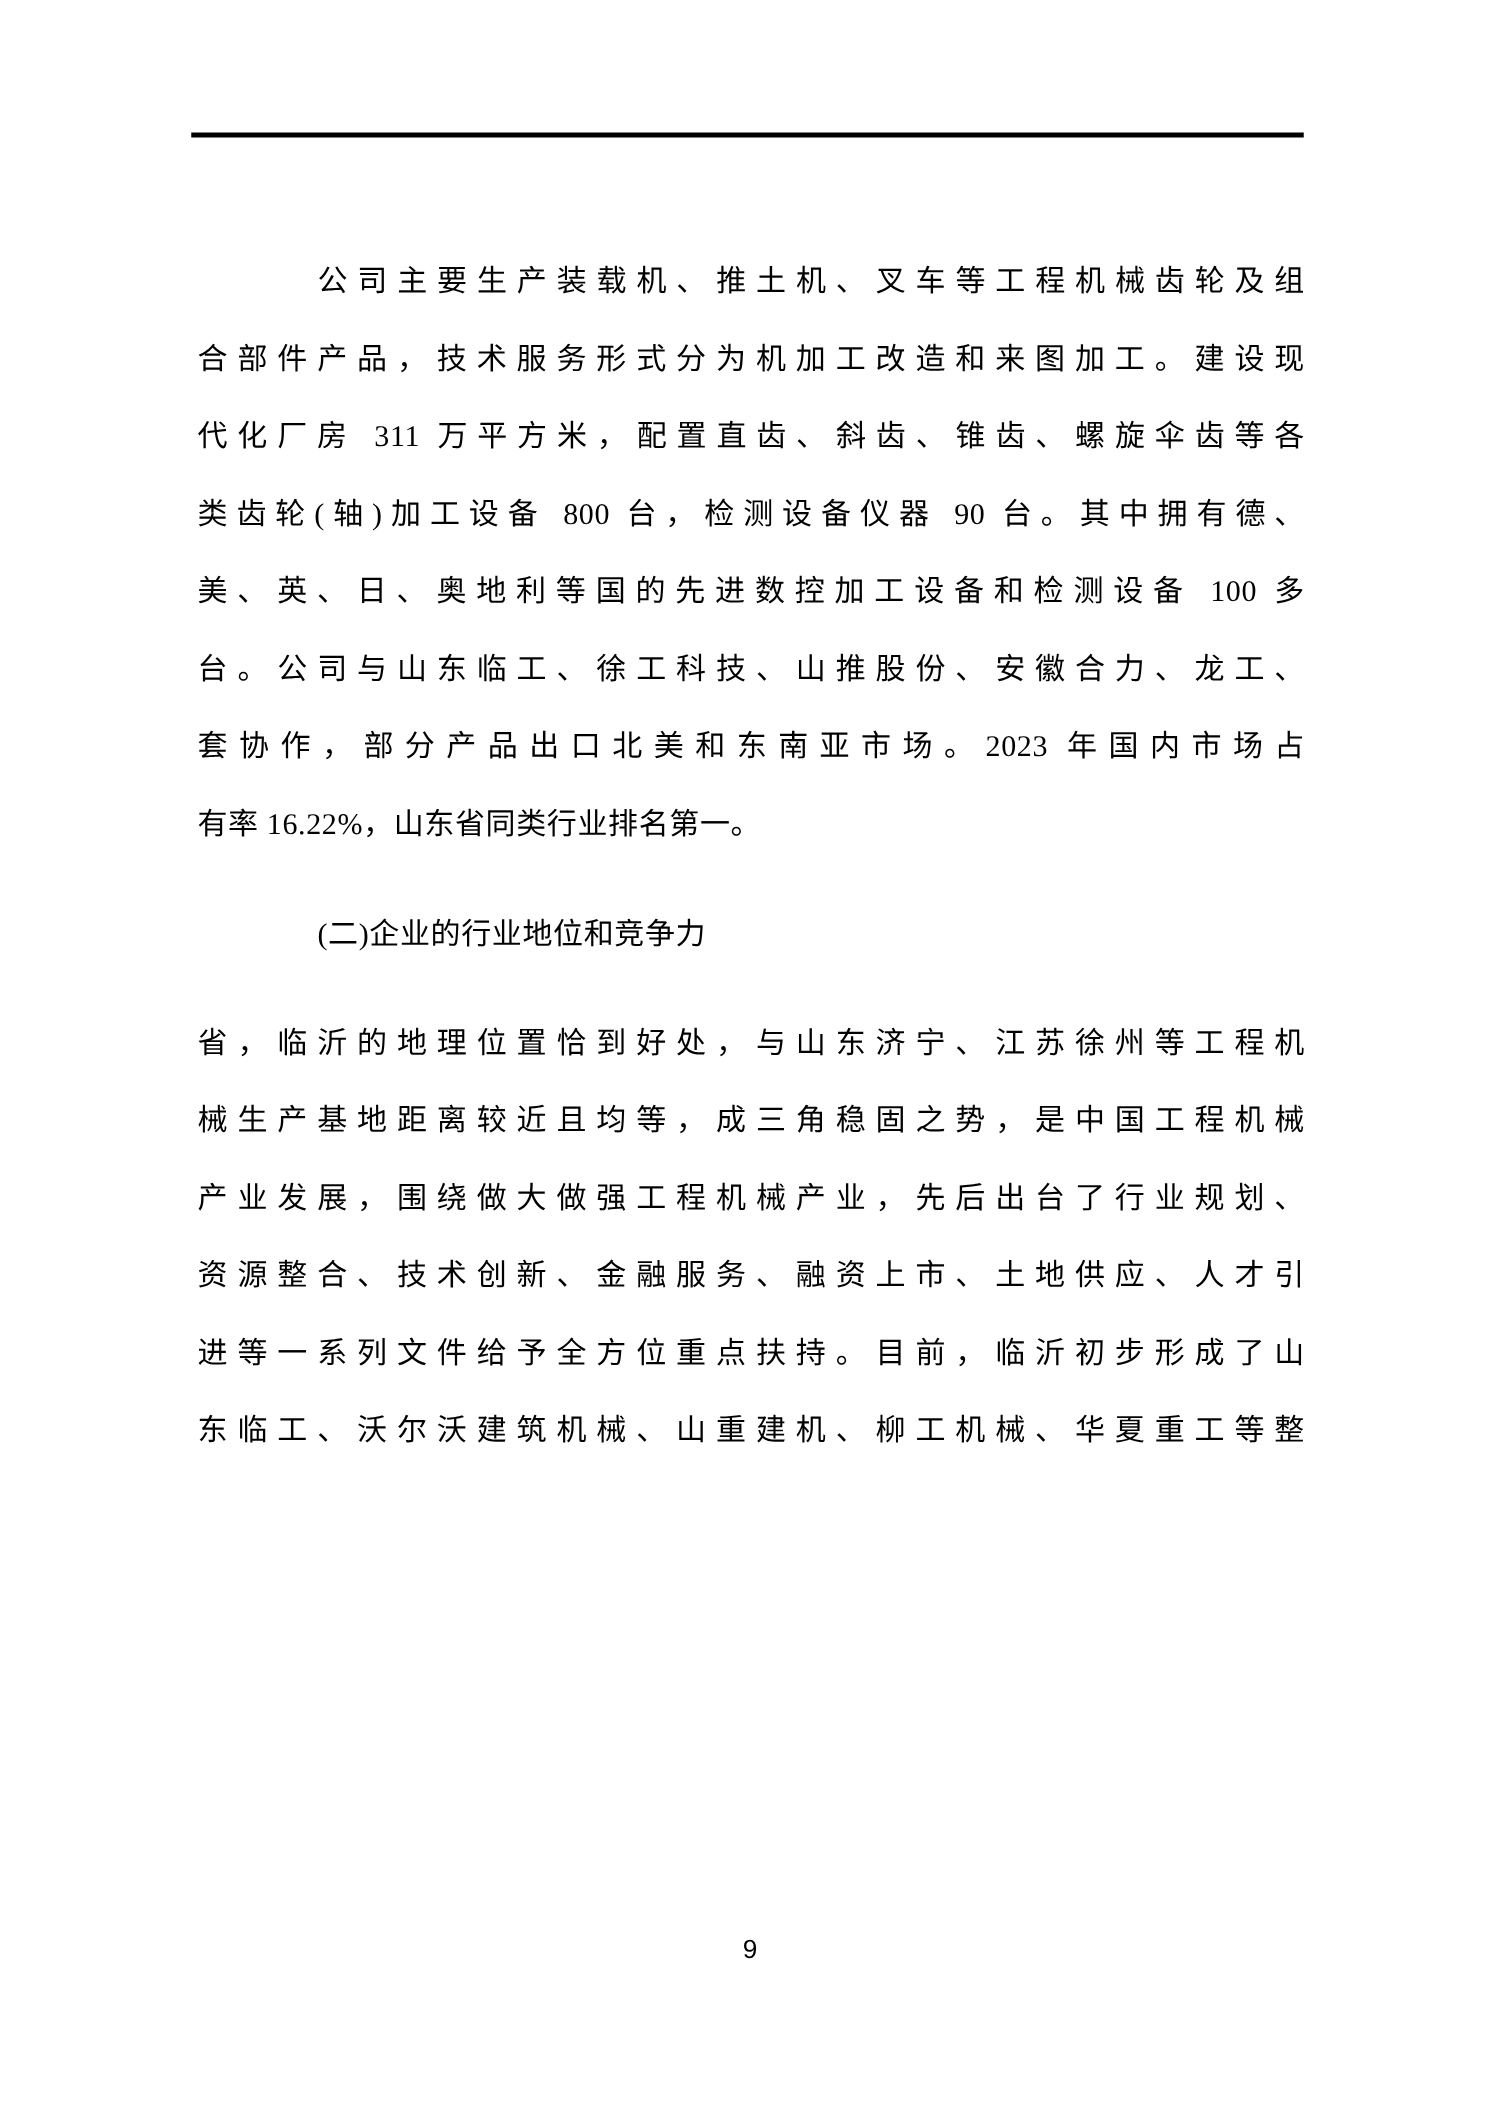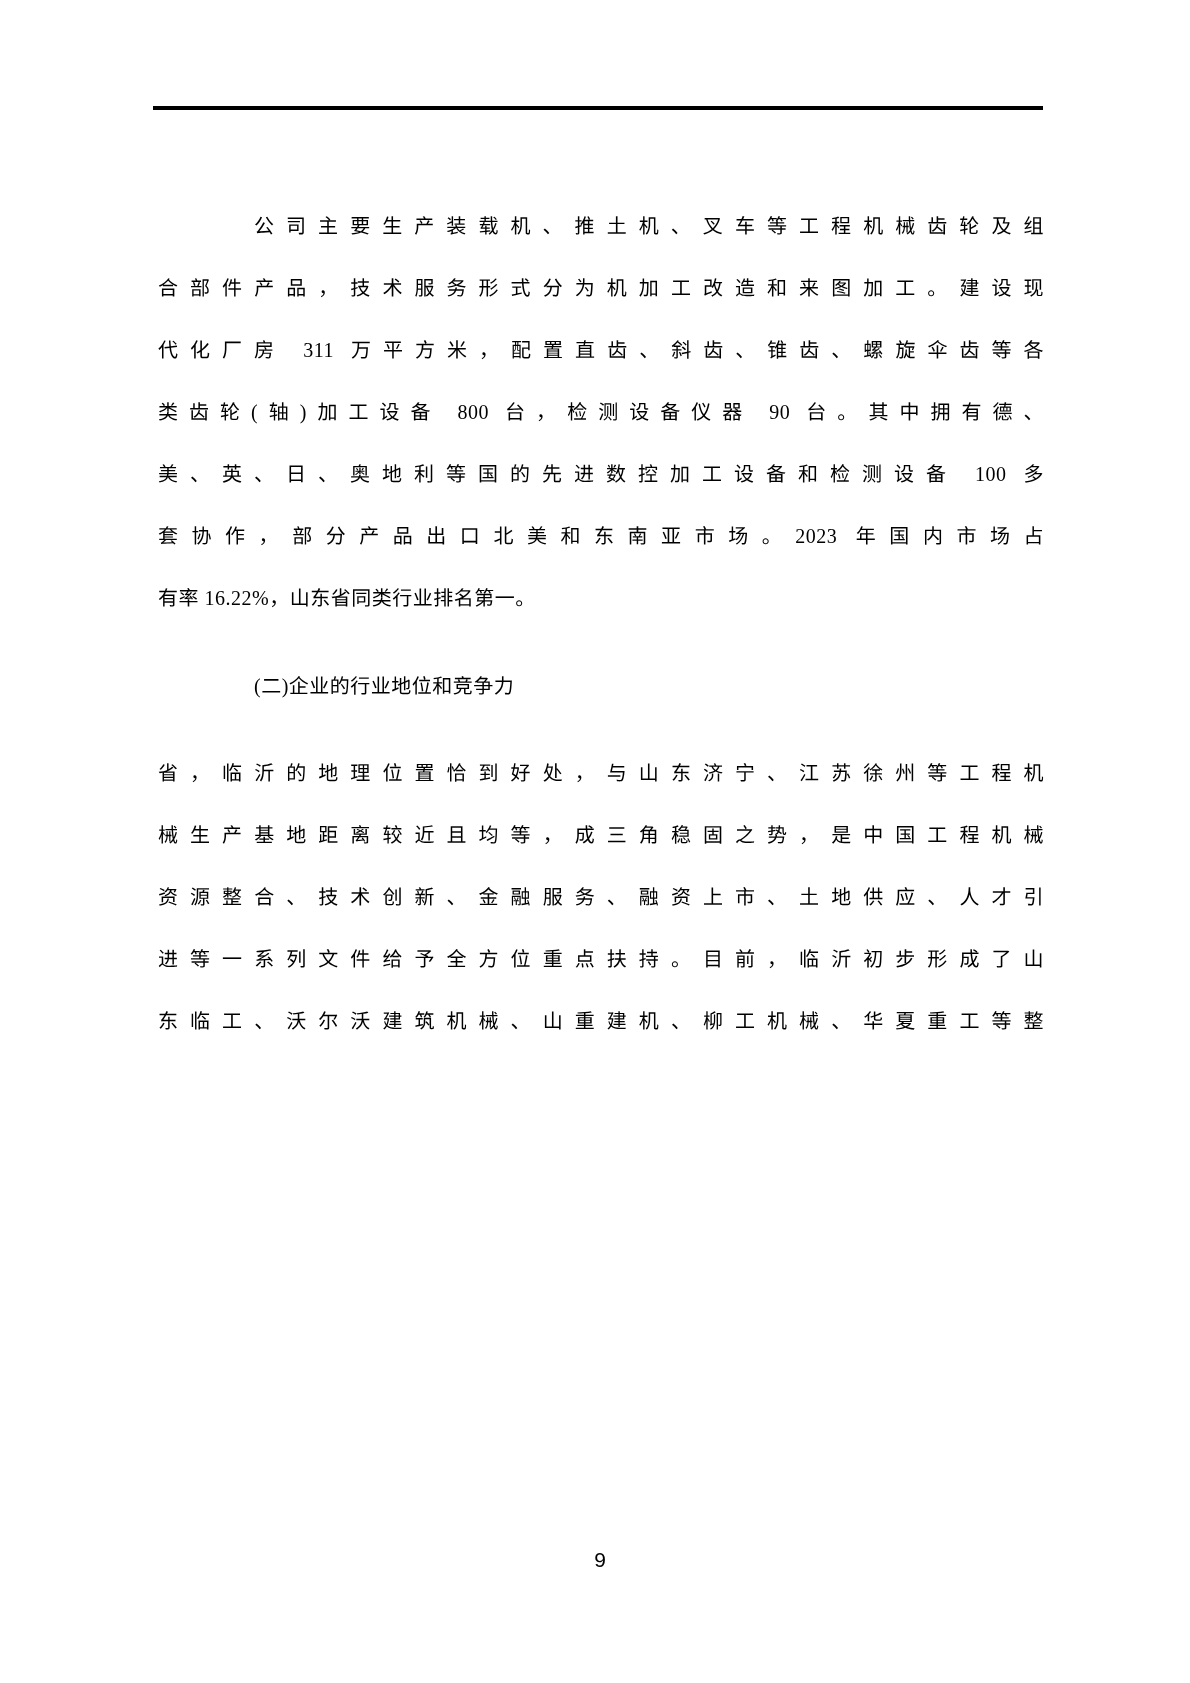--- a/index.html
+++ b/index.html
@@ -25,21 +25,21 @@
     height: 4px;
     background: #000000;
   }
   .content {
     position: absolute;
     left: 158px;
     top: 195px;
     width: 886px;
   }
   .tline {
-    font-size: 20px;
+    font-size: 24px;
     line-height: 62px;
     height: 62px;
     overflow: hidden;
     text-align: justify;
     text-align-last: justify;
     text-justify: inter-character;
     letter-spacing: 0.5px;
     white-space: normal;
   }
   .tline.end {
@@ -78,30 +78,32 @@
   <div class="header-rule"></div>
 
   <div class="content">
 
     <div class="para">
       <div class="tline indent">公司主要生产装载机、推土机、叉车等工程机械齿轮及组</div>
       <div class="tline">合部件产品，技术服务形式分为机加工改造和来图加工。建设现</div>
       <div class="tline">代化厂房 311 万平方米，配置直齿、斜齿、锥齿、螺旋伞齿等各</div>
       <div class="tline">类齿轮(轴)加工设备 800 台，检测设备仪器 90 台。其中拥有德、</div>
       <div class="tline">美、英、日、奥地利等国的先进数控加工设备和检测设备 100 多</div>
+      <div class="tline">台。公司与山东临工、徐工科技、山推股份、安徽合力、龙工、</div>
       <div class="tline">套协作，部分产品出口北美和东南亚市场。2023 年国内市场占</div>
       <div class="tline end">有率 16.22%，山东省同类行业排名第一。</div>
     </div>
 
     <div class="tline indent end heading-section">(二)企业的行业地位和竞争力</div>
 
 
     <div class="para para2">
       <div class="tline">省，临沂的地理位置恰到好处，与山东济宁、江苏徐州等工程机</div>
       <div class="tline">械生产基地距离较近且均等，成三角稳固之势，是中国工程机械</div>
+      <div class="tline">产业发展，围绕做大做强工程机械产业，先后出台了行业规划、</div>
       <div class="tline">资源整合、技术创新、金融服务、融资上市、土地供应、人才引</div>
       <div class="tline">进等一系列文件给予全方位重点扶持。目前，临沂初步形成了山</div>
       <div class="tline">东临工、沃尔沃建筑机械、山重建机、柳工机械、华夏重工等整</div>
     </div>
 
   </div>
 
   <div class="page-number">9</div>
 
 </div>

